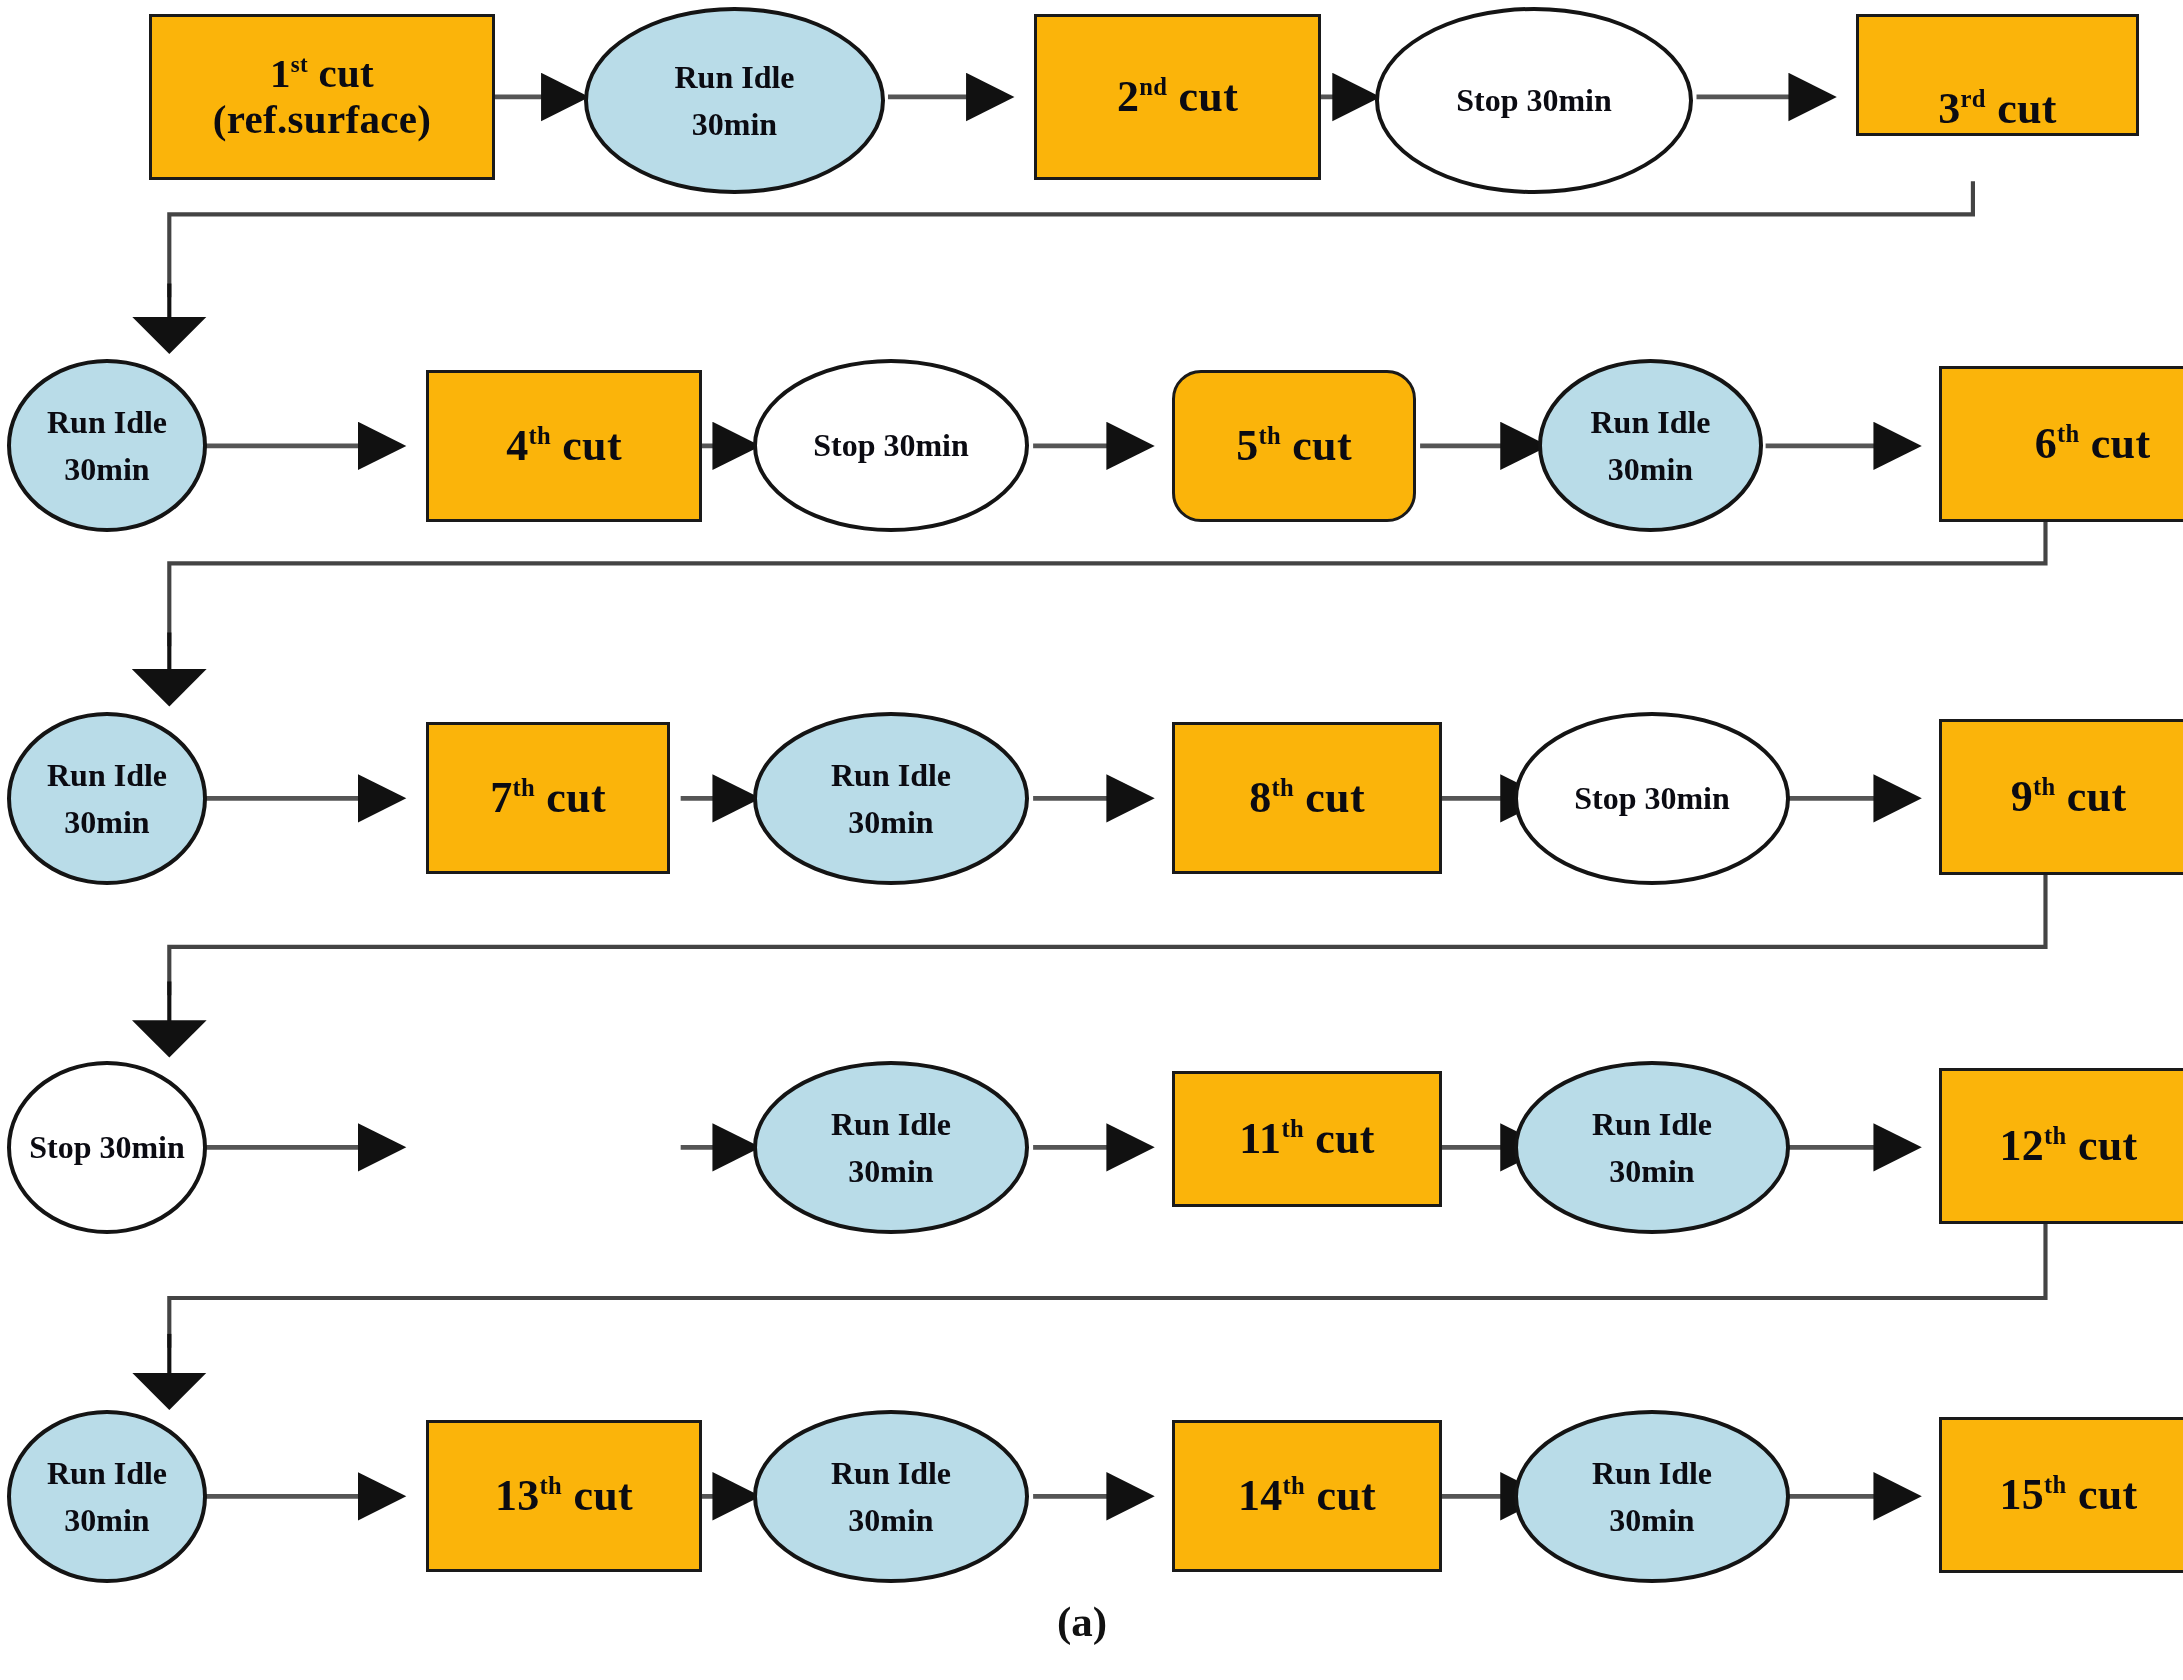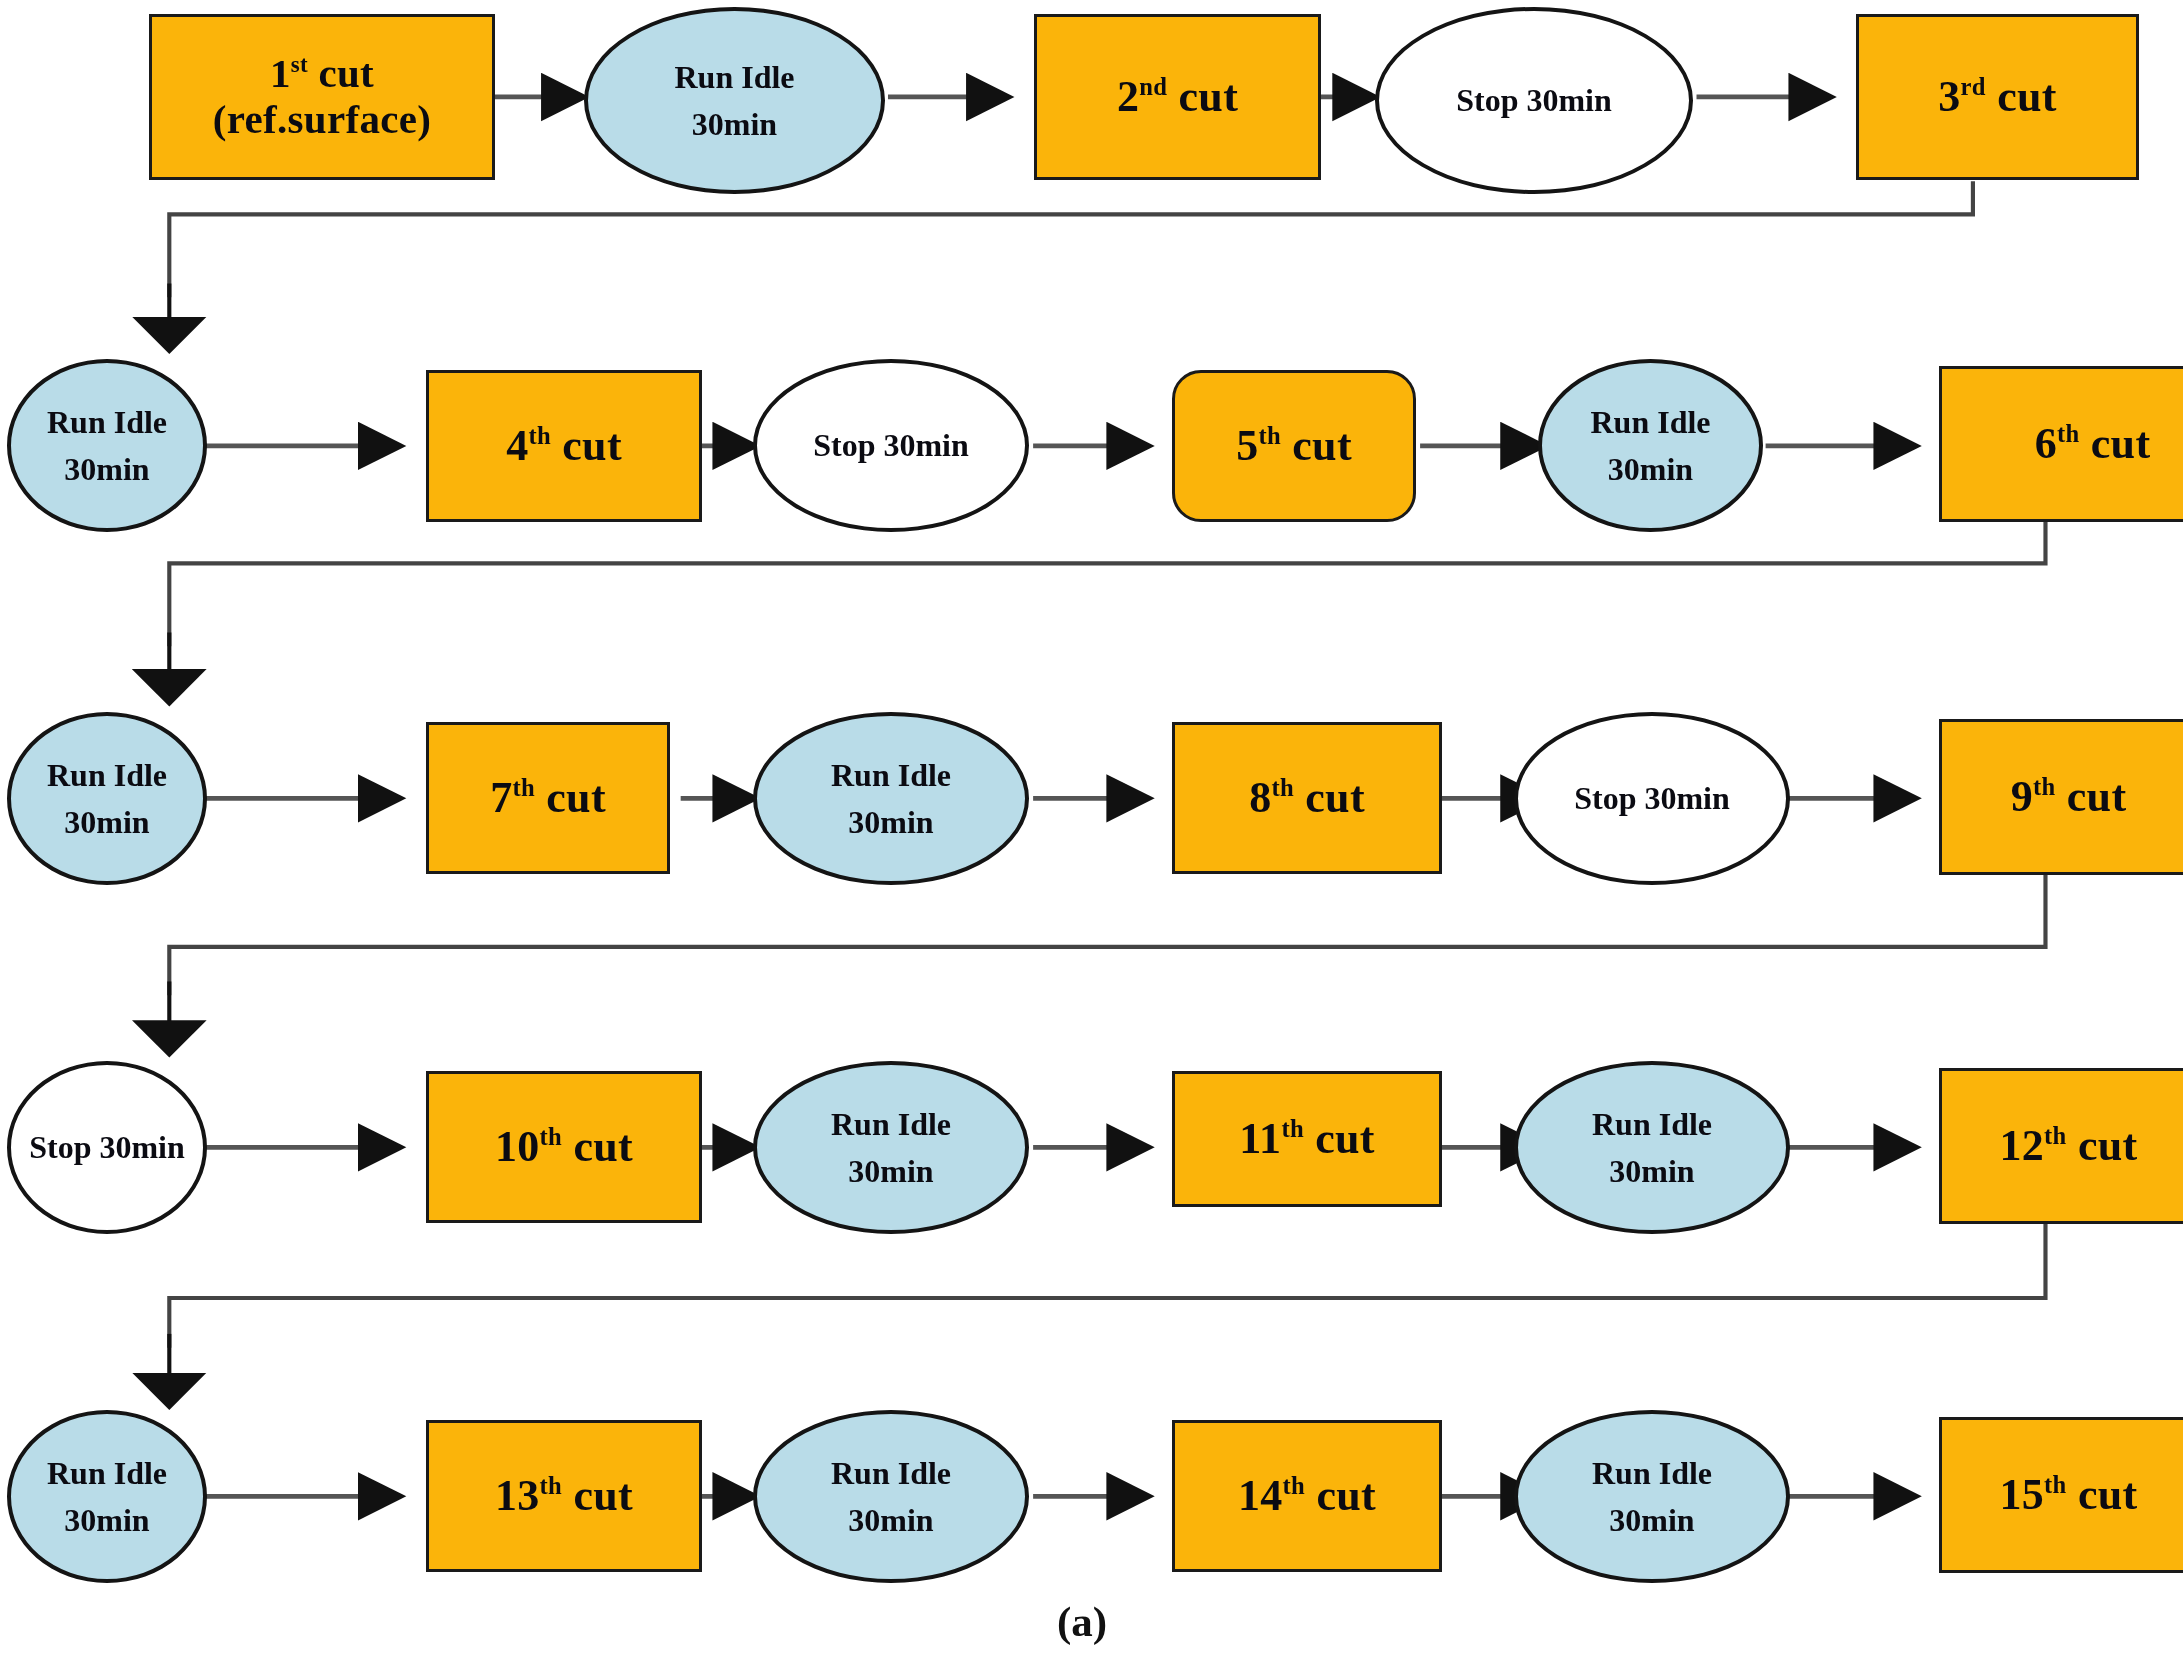--- a/index.html
+++ b/index.html
@@ -128,21 +128,21 @@
     <div class="lbl">
       <span>2</span><sup>nd</sup>
       <span>cut</span>
     </div>
   </div>
 
   <div class="node ell white stop" style="left:1375px;top:7px;width:318px;height:187px;">
     <div class="lbl">Stop 30min</div>
   </div>
 
-  <div class="node rect" style="left:1831px;top:14px;width:283px;height:166px;">
+  <div class="node rect" style="left:1831px;top:14px;width:283px;height:122px;align-items:flex-end;">
     <div class="lbl">
       <span>3</span><sup>rd</sup>
       <span>cut</span>
     </div>
   </div>
 
   <div class="node ell blue" style="left:7px;top:359px;width:200px;height:173px;">
     <div class="lbl">
       <span>Run Idle</span><br>
       <span>30min</span>
@@ -217,26 +217,20 @@
     <div class="lbl">
       <span>9</span><sup>th</sup>
       <span>cut</span>
     </div>
   </div>
 
   <div class="node ell white stop" style="left:7px;top:1061px;width:200px;height:173px;">
     <div class="lbl">Stop 30min</div>
   </div>
 
-  <div class="node rect" style="left:401px;top:1071px;width:276px;height:152px;">
-    <div class="lbl">
-      <span>10</span><sup>th</sup>
-      <span>cut</span>
-    </div>
-  </div>
 
   <div class="node ell blue" style="left:753px;top:1061px;width:276px;height:173px;">
     <div class="lbl">
       <span>Run Idle</span><br>
       <span>30min</span>
     </div>
   </div>
 
   <div class="node rect" style="left:1147px;top:1071px;width:270px;height:136px;">
     <div class="lbl">

